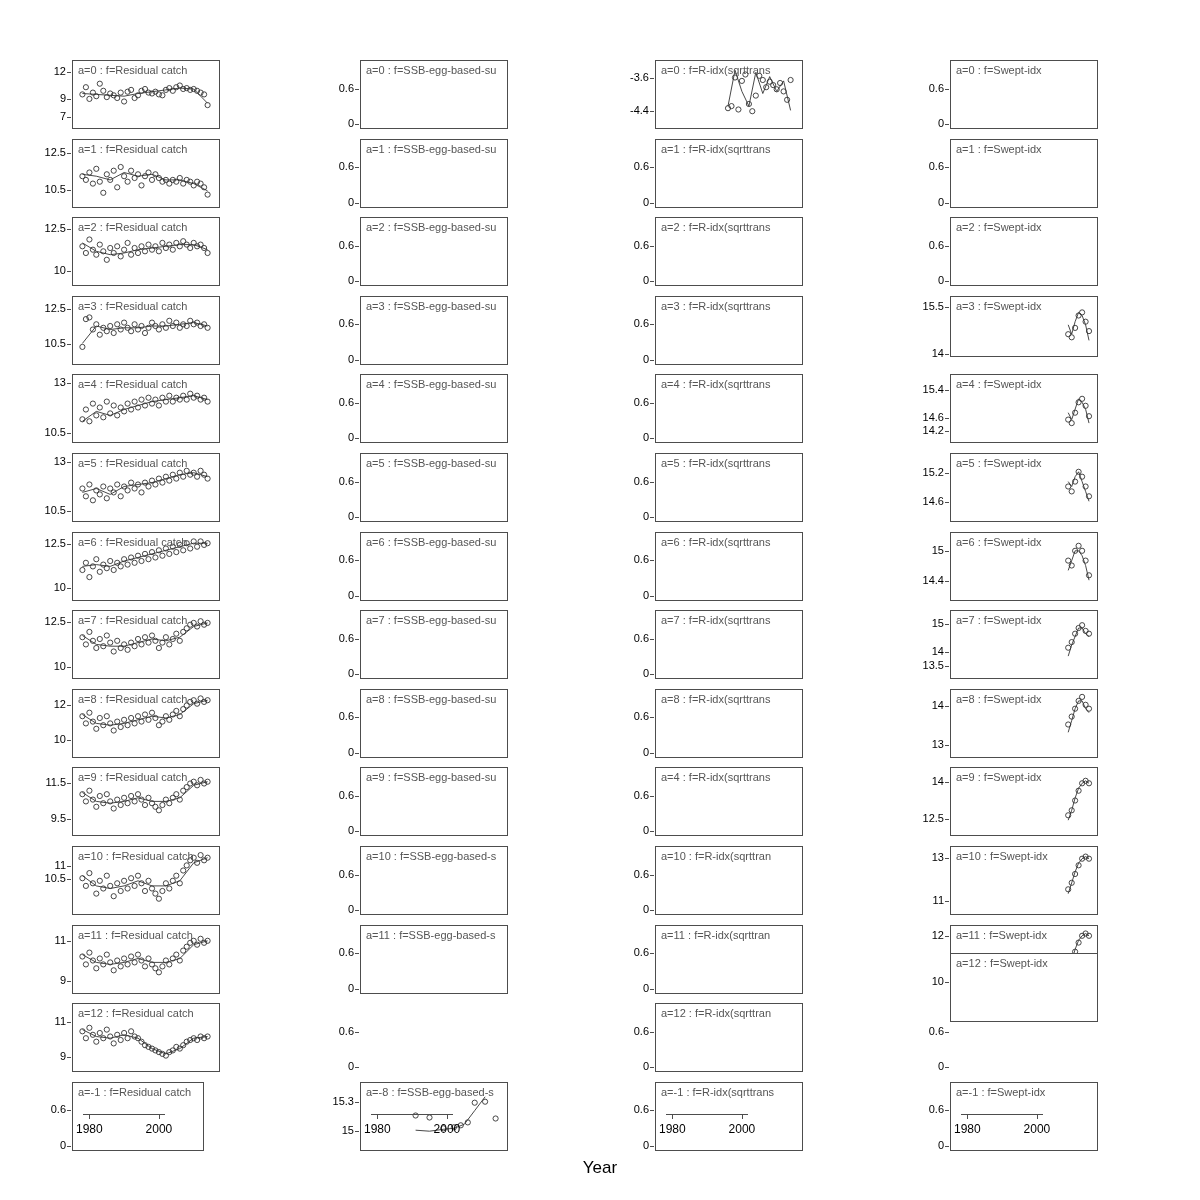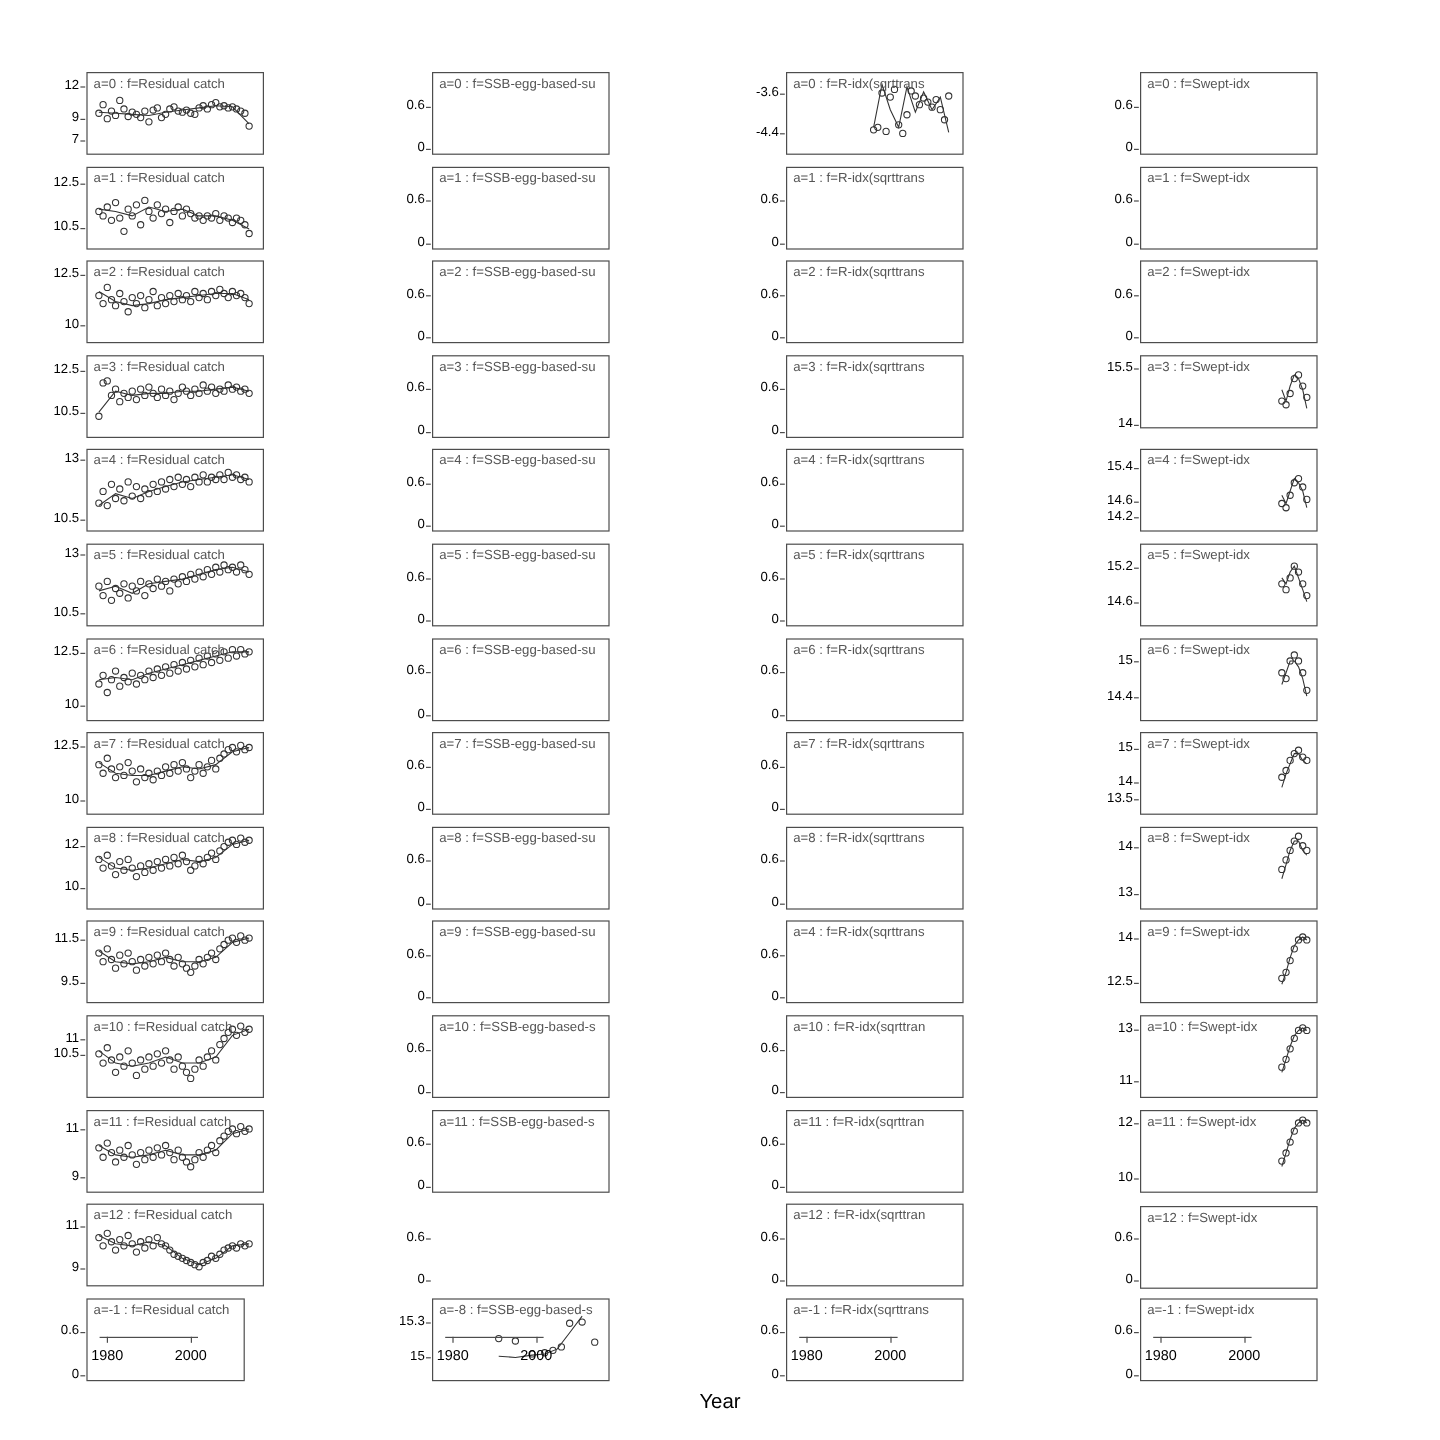--- a/index.html
+++ b/index.html
@@ -1231,21 +1231,21 @@
           <circle cx="132.1" cy="10.8" r="2.6" class="pt"></circle>
           <circle cx="135.6" cy="8.5" r="2.6" class="pt"></circle>
           <circle cx="139.0" cy="10.8" r="2.6" class="pt"></circle>
         </svg>
         <div class="panel-label">a=11 : f=Swept-idx</div>
       </div>
       <div class="axis-label" style="left: 902px; top: 974.792px; width: 42px;">10</div>
       <div class="ytick-line" style="left: 945px; top: 981.792px;"></div>
       <div class="axis-label" style="left: 902px; top: 929.408px; width: 42px;">12</div>
       <div class="ytick-line" style="left: 945px; top: 936.408px;"></div>
-      <div class="panel" style="left: 950px; top: 1005px; width: 148px; height: 69px;">
+      <div class="panel" style="left: 950px; top: 953px; width: 148px; height: 69px;">
         <div class="panel-box"></div>
         <svg class="plot-svg" width="148" height="69"></svg>
         <div class="panel-label">a=12 : f=Swept-idx</div>
       </div>
       <div class="axis-label" style="left: 902px; top: 1060.2px; width: 42px;">0</div>
       <div class="ytick-line" style="left: 945px; top: 1067.2px;"></div>
       <div class="axis-label" style="left: 902px; top: 1024.8px; width: 42px;">0.6</div>
       <div class="ytick-line" style="left: 945px; top: 1031.8px;"></div>
       <div class="panel" style="left: 950px; top: 1081.8px; width: 148px; height: 69px;">
         <div class="panel-box"></div>

